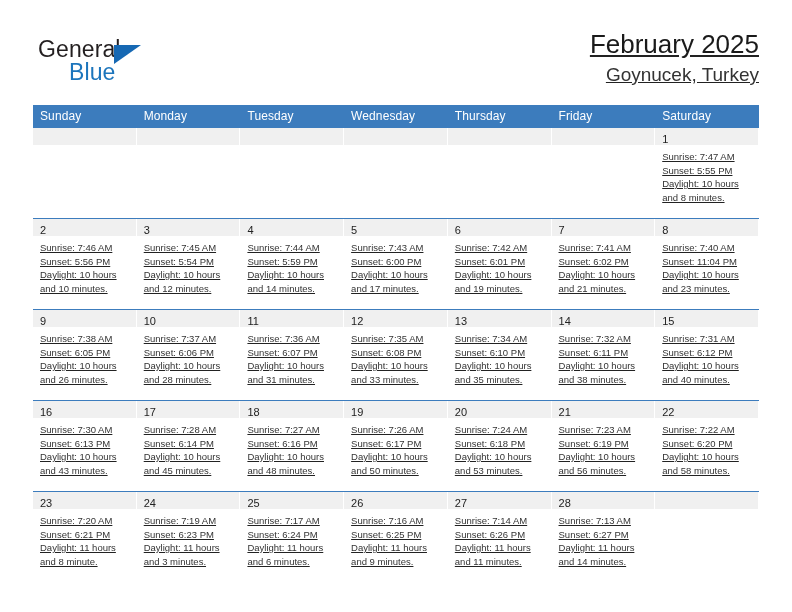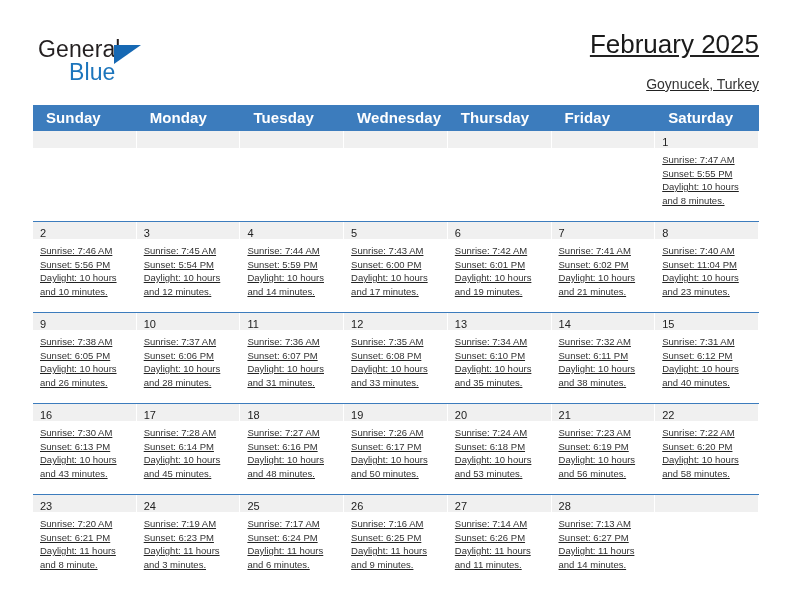--- a/index.html
+++ b/index.html
@@ -71,43 +71,43 @@
     text-decoration: underline;
   }
   .cal-title {
     font-size: 26px;
     color: #1a1a1a;
     line-height: 32px;
     white-space: nowrap;
     font-weight: normal;
   }
   .cal-subtitle {
-    font-size: 14px;
+    font-size: 19px;
     color: #333333;
     line-height: 20px;
-    margin-top: 14px;
+    margin-top: 5px;
     white-space: nowrap;
   }
 
   
   .calendar {
     position: absolute;
     left: 33px;
     top: 105px;
     width: 726px;
     border-collapse: collapse;
     table-layout: fixed;
   }
   .calendar th {
     background: #3c7cbd;
     color: #ffffff;
-    font-size: 15px;
-    font-weight: bold;
+    font-size: 12px;
+    font-weight: normal;
     text-align: left;
-    padding: 4px 0 5px 13px;
+    padding: 4px 0 5px 7px;
     height: 11px;
     letter-spacing: 0.1px;
   }
   .calendar td {
     vertical-align: top;
     padding: 0;
     height: 90px;
     border-top: 1px solid #3c7cbd;
     background: #ffffff;
   }

